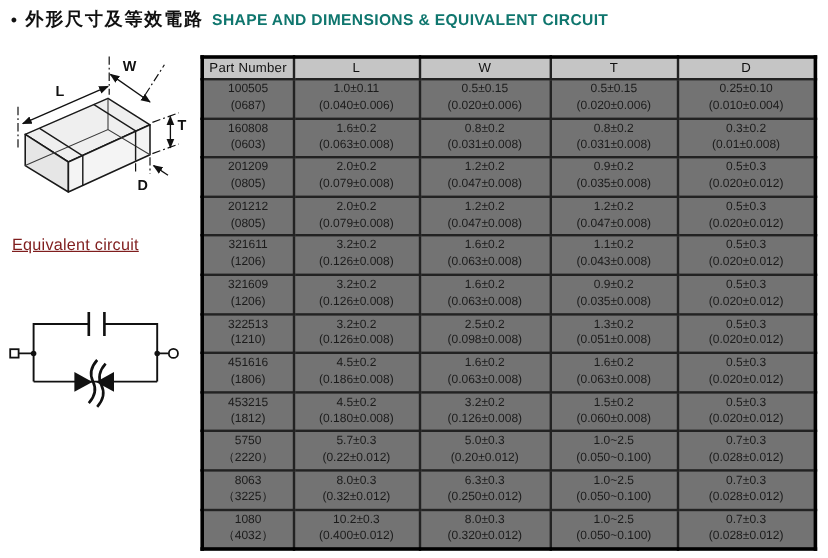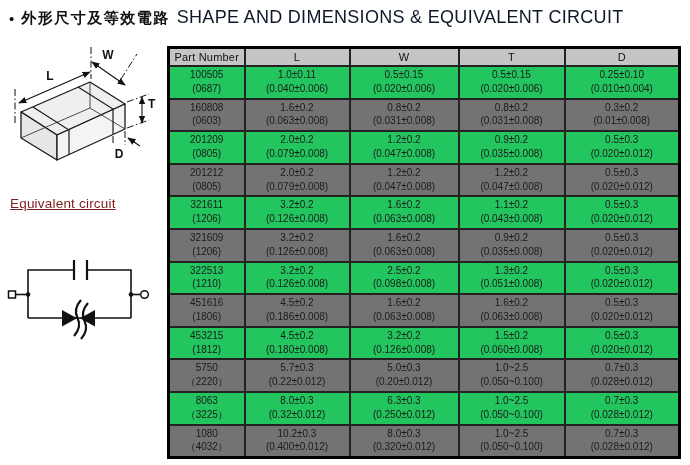--- a/index.html
+++ b/index.html
@@ -3,38 +3,38 @@
 <meta charset="utf-8">
 <style>
   html,body{margin:0;padding:0;background:#fff;}
   .page{
     position:relative; width:690px; height:465px; background:#fff;
     font-family:"Liberation Sans", sans-serif; overflow:hidden; color:#1a1a1a;
   }
   .title-row{position:absolute; left:9px; top:7px; display:flex; align-items:baseline; gap:7px; white-space:nowrap;}
   .bullet{font-size:15px; line-height:1; transform:translateY(1px); color:#111;}
   .title-zh{font-size:15px; font-weight:700; letter-spacing:1.5px; color:#111;}
-  .title-en{font-size:18px; font-weight:400; letter-spacing:.3px; color:#0f172a;}
+  .title-en{font-size:13px; font-weight:700; letter-spacing:.3px; color:#0f766e;}
   .unit-label{position:absolute; top:30px; right:10px; font-size:11px; font-weight:600; color:#111;}
 
   .chip-diagram{position:absolute; left:4px; top:46px;}
   .equiv-label{position:absolute; left:10px; top:196px; font-size:13.5px; color:#7f1d1d; letter-spacing:.2px;text-decoration:underline;}
   .circuit-diagram{position:absolute; left:0; top:252px;}
 
   table.dims{
     position:absolute; left:167px; top:46px; width:511px;
     border-collapse:collapse; table-layout:fixed; border:3px solid #000;
   }
   .dims th{
     background:#c5c5c5; font-size:11px; font-weight:400; color:#111;
     padding:2px 0; border:2px solid #222; letter-spacing:.2px;margin-top:17px;
   }
   .dims td{
     font-size:10px; color:#1b1b1b; text-align:center; vertical-align:middle;
-    padding:1px 0 2px; border:2px solid #222; line-height:1.38; background:#22c55e;
+    padding:1px 0 2px; border:2px solid #222; line-height:1.38; background:#737373;
   }
   .dims tr.shaded td{background:#737373;}
   .dims td div{white-space:nowrap;}
 
   svg text{font-family:"Liberation Sans", sans-serif;}
   .dimlabel{font-size:12px; font-weight:700; fill:#111;}
 </style>
 </head>
 <body>
 

